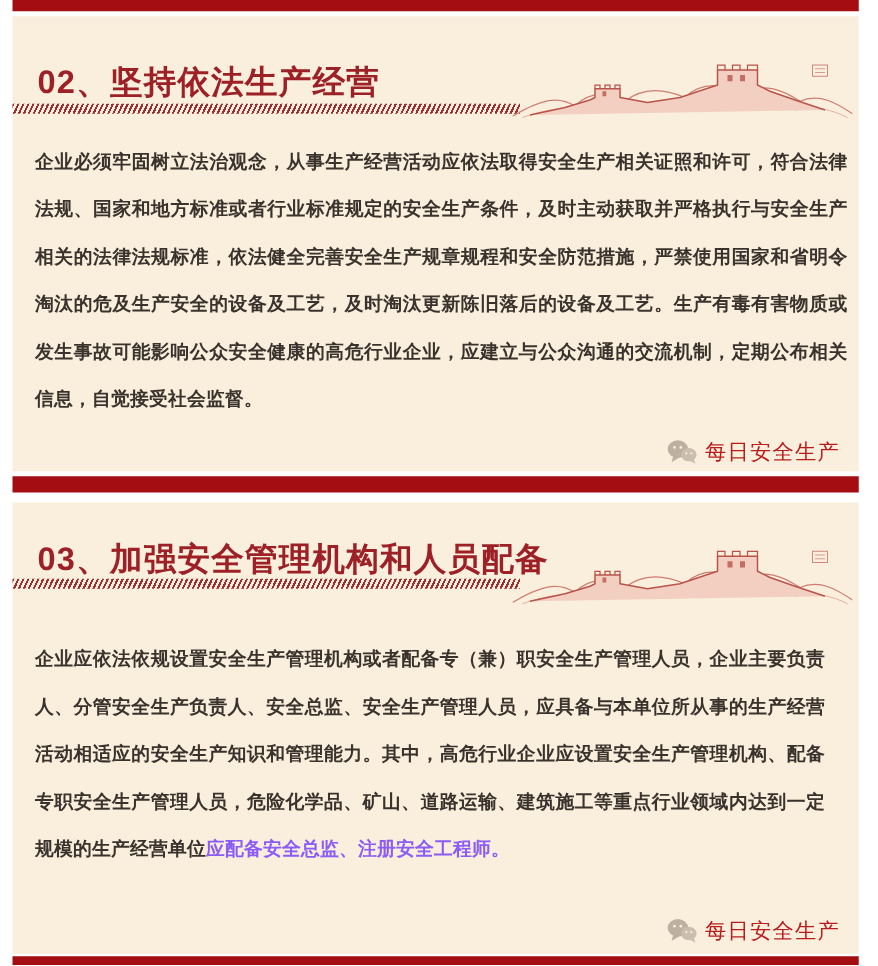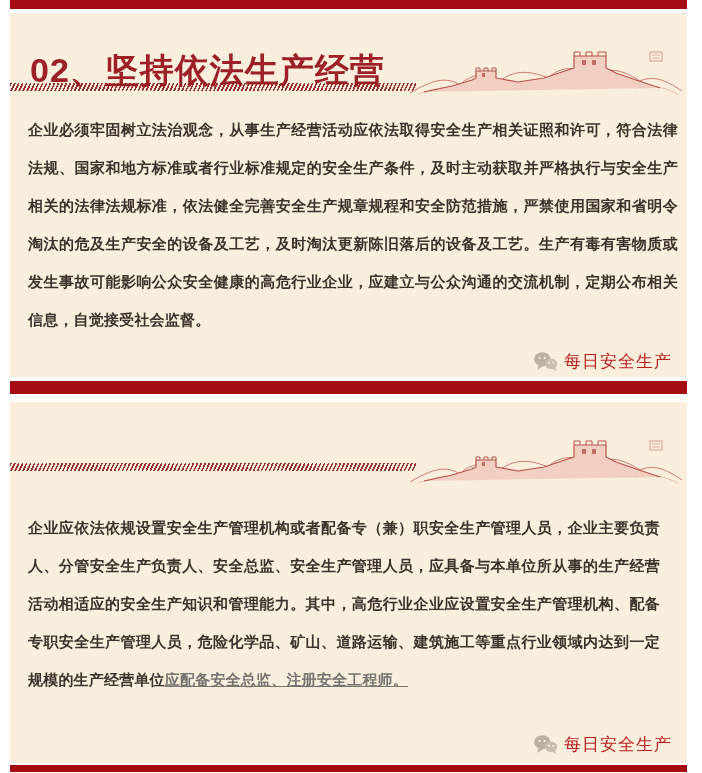--- a/index.html
+++ b/index.html
@@ -16,21 +16,21 @@
 
   .card {
     position:absolute; left:10px; width:677px;
     background:#faeedc;
   }
   .card-1 { top:13px;  height:364px; }
   .card-2 { top:402px; height:361px; }
 
   .section-title {
     position:absolute; left:20px;
-    font-size:34px; font-weight:800; color:#9c2026;
+    font-size:26px; font-weight:800; color:#9c2026;
     letter-spacing:1px; white-space:nowrap;
   }
   .card-1 .section-title { top:35px; }
   .card-2 .section-title { top:28px; }
 
   .hatch-line {
     position:absolute; left:0; width:406px; height:8px;
     background:repeating-linear-gradient(115deg,
       #8e1a1e 0px, #8e1a1e 1.6px, rgba(0,0,0,0) 1.6px, rgba(0,0,0,0) 3.6px);
     opacity:.9;
@@ -44,21 +44,21 @@
 
   .body-text {
     position:absolute; left:18px;
     font-size:15px; font-weight:600; color:#3a332d;
     line-height:38px; text-align:justify;
     letter-spacing:0.2px;
   }
   .card-1 .body-text { top:98px;  width:650px; }
   .card-2 .body-text { top:107px; width:632px; }
 
-  .highlight { color:#737373; font-weight:800;text-decoration:underline; }
+  .highlight { color:#8b5cf6; font-weight:800; }
 
   .watermark {
     position:absolute; right:15px;
     display:flex; align-items:center; gap:6px;
     color:#b91c1c; font-size:17px; letter-spacing:1px;
     white-space:nowrap;
   }
   .card-1 .watermark { bottom:4px; }
   .card-2 .watermark { bottom:7px; }
   .watermark svg { display:block; }
@@ -100,20 +100,21 @@
         <circle cx="17.4" cy="12.8" r="1" fill="#faeedc"></circle>
         <circle cx="21.8" cy="12.8" r="1" fill="#faeedc"></circle>
       </svg>
       <span>每日安全生产</span>
     </div>
   </div>
 
   <div class="band band-mid"></div>
 
   <div class="card card-2">
+    <div class="section-title">03、加强安全管理机构和人员配备</div>
     <div class="hatch-line"></div>
 
     <svg class="wall-illustration" viewBox="0 0 272 52" fill="none">
       <path d="M0 46 C22 33 36 29 50 38 C62 25 78 27 90 34 C106 21 124 25 138 31 C152 17 170 21 184 27 C202 19 216 25 230 34 C246 27 260 36 272 44" stroke="#cf7d72" stroke-width="1"></path>
       <path d="M8 47 C26 41 42 37 60 43 C78 35 98 37 114 41 C132 31 152 33 168 39 C188 31 208 35 226 41 C242 37 256 41 268 47" stroke="#dc958a" stroke-width="0.8" opacity="0.7"></path>
       <path d="M14 45 L42 39 L62 33 L66 31 L66 24 L86 24 L86 31 L108 35 L134 31 L158 23 L164 21 L164 9 L196 9 L196 21 L206 26 L226 33 L250 41" fill="#f3cfc1" stroke="#b8544a" stroke-width="1.2" stroke-linejoin="round"></path>
       <path d="M66 24 L66 21 L70 21 L70 24 M74 24 L74 21 L78 21 L78 24 M82 24 L82 21 L86 21 L86 24" stroke="#b8544a" stroke-width="1"></path>
       <path d="M164 9 L164 5 L170 5 L170 9 M176 9 L176 5 L182 5 L182 9 M188 9 L188 5 L196 5 L196 9" stroke="#b8544a" stroke-width="1"></path>
       <rect x="172" y="13" width="4" height="5" fill="#b8544a" opacity="0.8"></rect>
       <rect x="182" y="13" width="4" height="5" fill="#b8544a" opacity="0.8"></rect>

